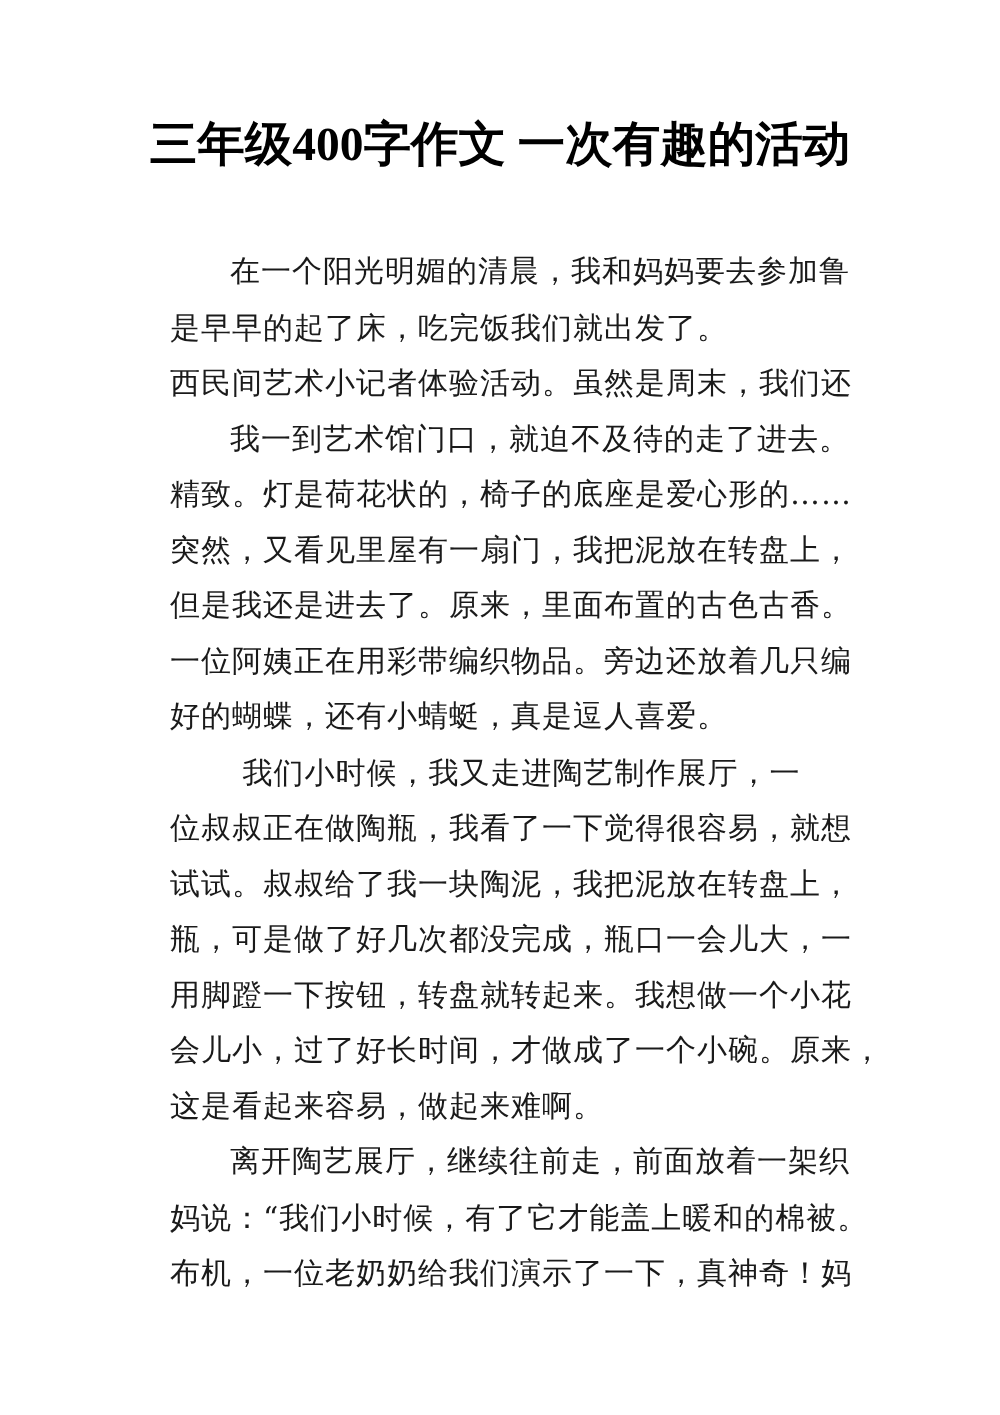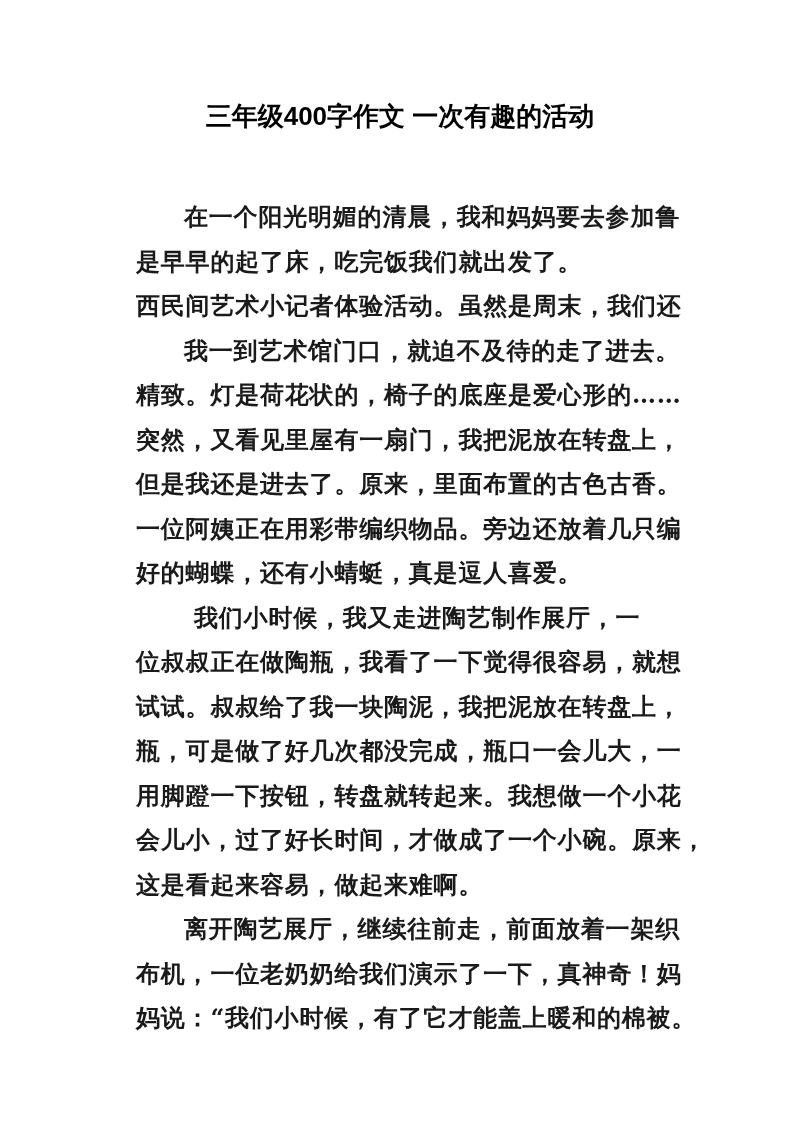--- a/index.html
+++ b/index.html
@@ -21,44 +21,43 @@
       width: 800px;
       height: 1132px;
       background: #ffffff;
     }
     .title {
       position: absolute;
       left: 0;
       top: 96px;
       width: 800px;
       text-align: center;
-      font-family: Liberation Sans, sans-serif;
+      font-family: Liberation Serif, serif;
       font-weight: bold;
-      font-size: 26px;
+      font-size: 38px;
       line-height: 40px;
       color: #000000;
       letter-spacing: 0px;
       white-space: nowrap;
     }
     .body-text {
       position: absolute;
       left: 136px;
       top: 197px;
       width: 560px;
       font-family: "DejaVu Serif", "Liberation Serif", serif;
       font-size: 24px;
       color: #1a1a1a;
     }
     .line {
       display: block;
       height: 44.5px;
       line-height: 40px;
       white-space: nowrap;
       letter-spacing: 0.8px;
-      font-weight: bold;
     }
     .indent {
       padding-left: 48px;
     }
     .indent-wide {
       padding-left: 58px;
     }
   </style>
 </head>
 <body>
@@ -88,17 +87,17 @@
       <span class="line">位叔叔正在做陶瓶，我看了一下觉得很容易，就想</span>
       <span class="line">试试。叔叔给了我一块陶泥，我把泥放在转盘上，</span>
       <span class="line">瓶，可是做了好几次都没完成，瓶口一会儿大，一</span>
       <span class="line">用脚蹬一下按钮，转盘就转起来。我想做一个小花</span>
       <span class="line">会儿小，过了好长时间，才做成了一个小碗。原来，</span>
       <span class="line">这是看起来容易，做起来难啊。</span>
     </div>
 
     <div>
       <span class="line indent">离开陶艺展厅，继续往前走，前面放着一架织</span>
+      <span class="line">妈说：“我们小时候，有了它才能盖上暖和的棉被。</span>
       <span class="line">布机，一位老奶奶给我们演示了一下，真神奇！妈</span>
-      <span class="line">妈说：“我们小时候，有了它才能盖上暖和的棉被。</span>
     </div>
   </div>
 </div>
 
 </body></html>

